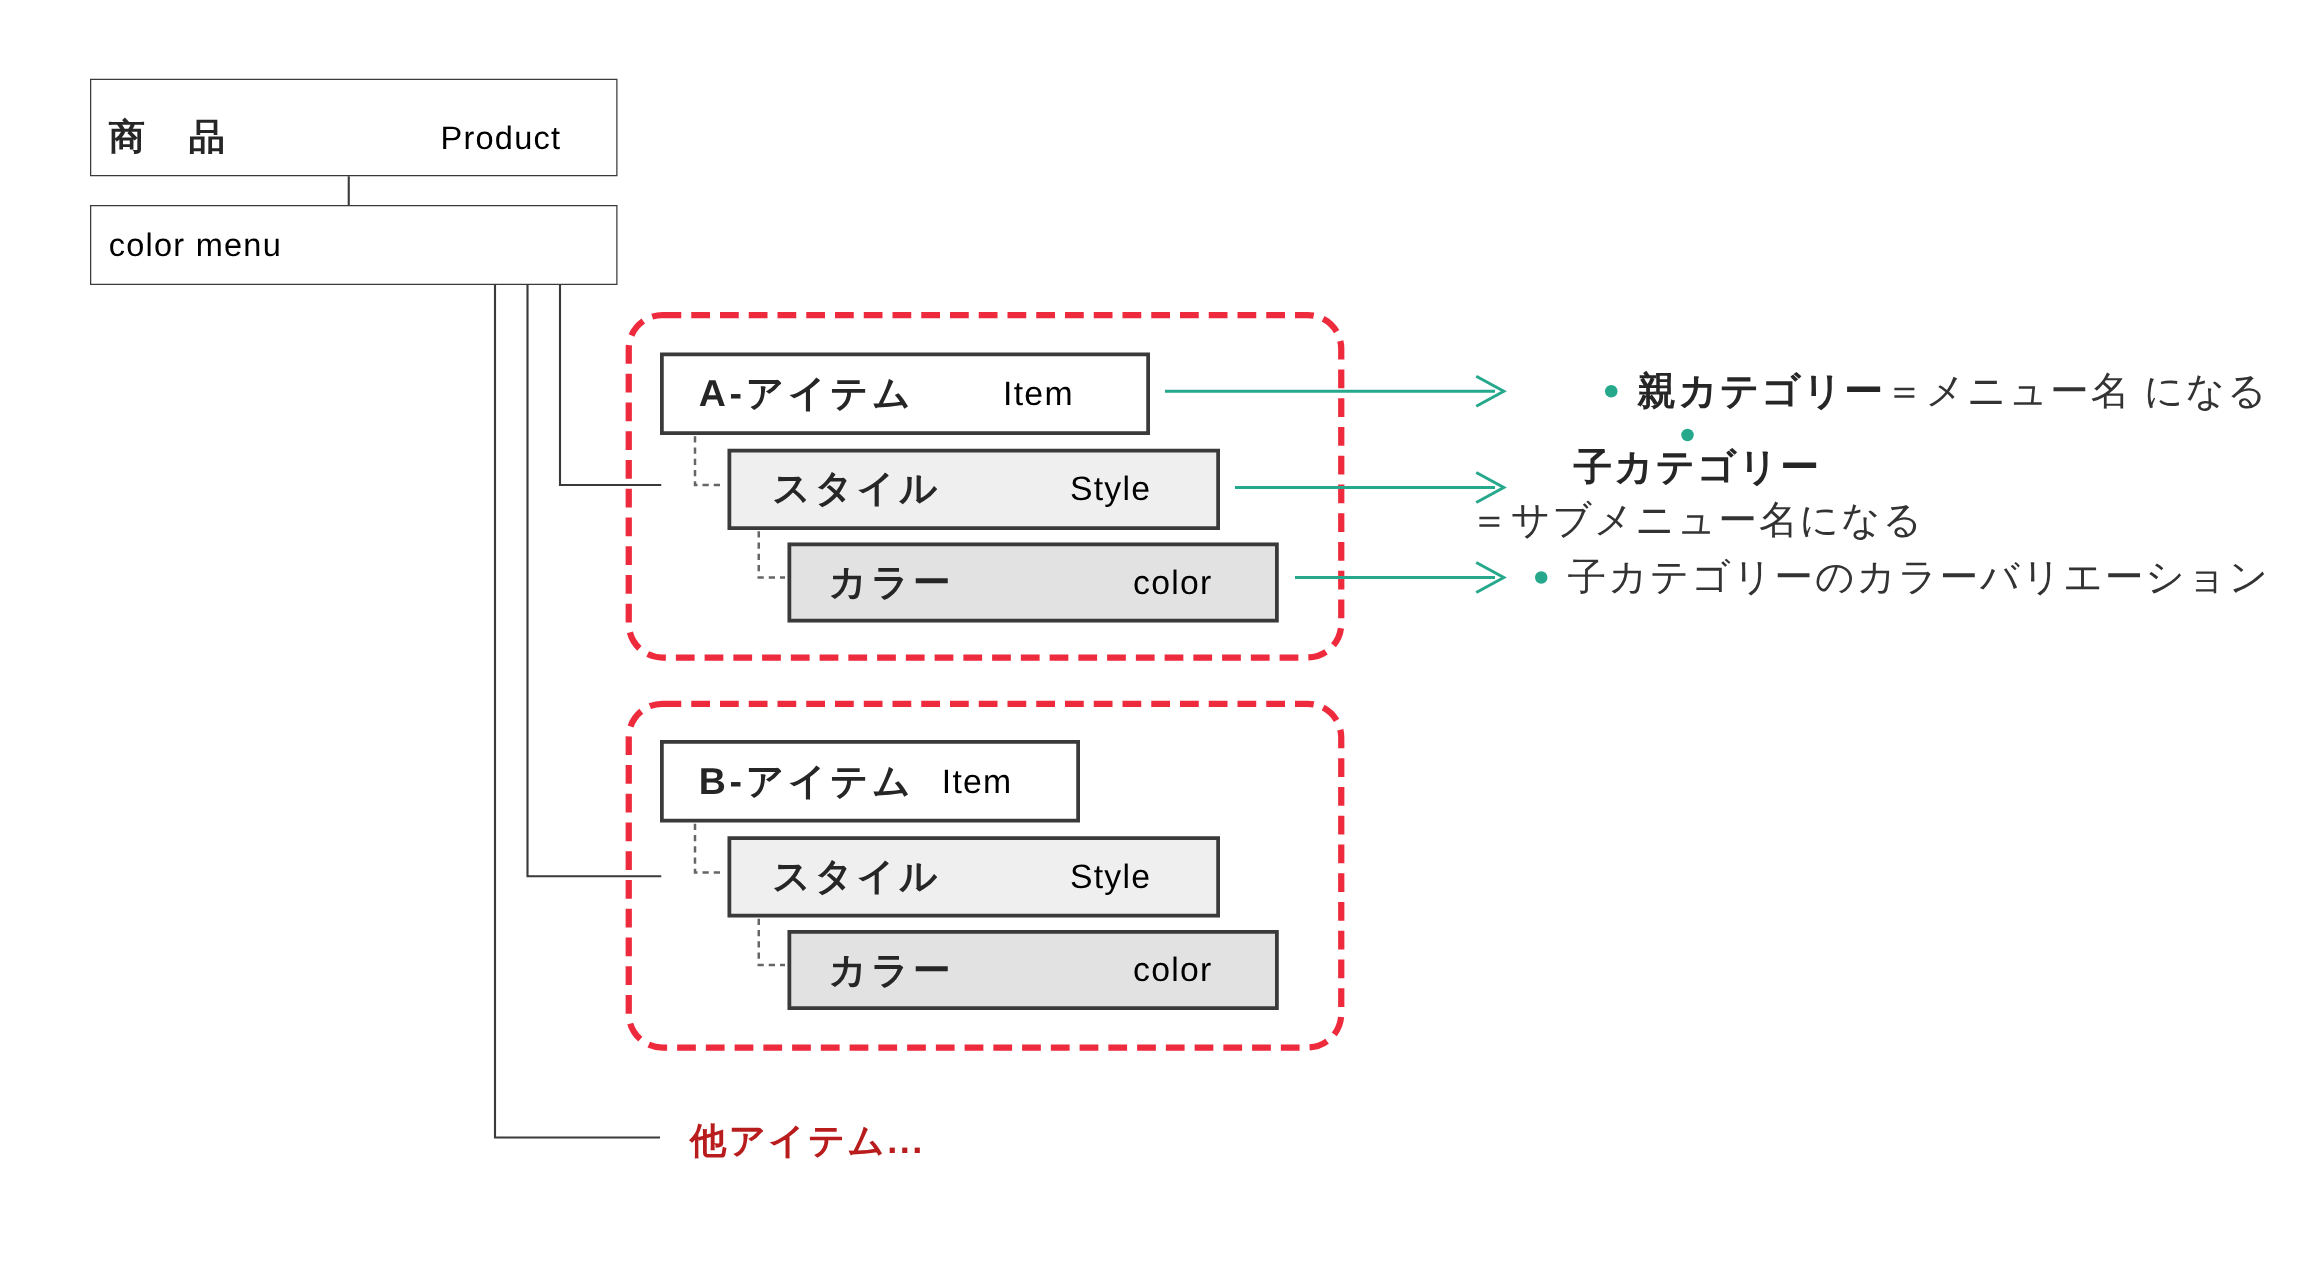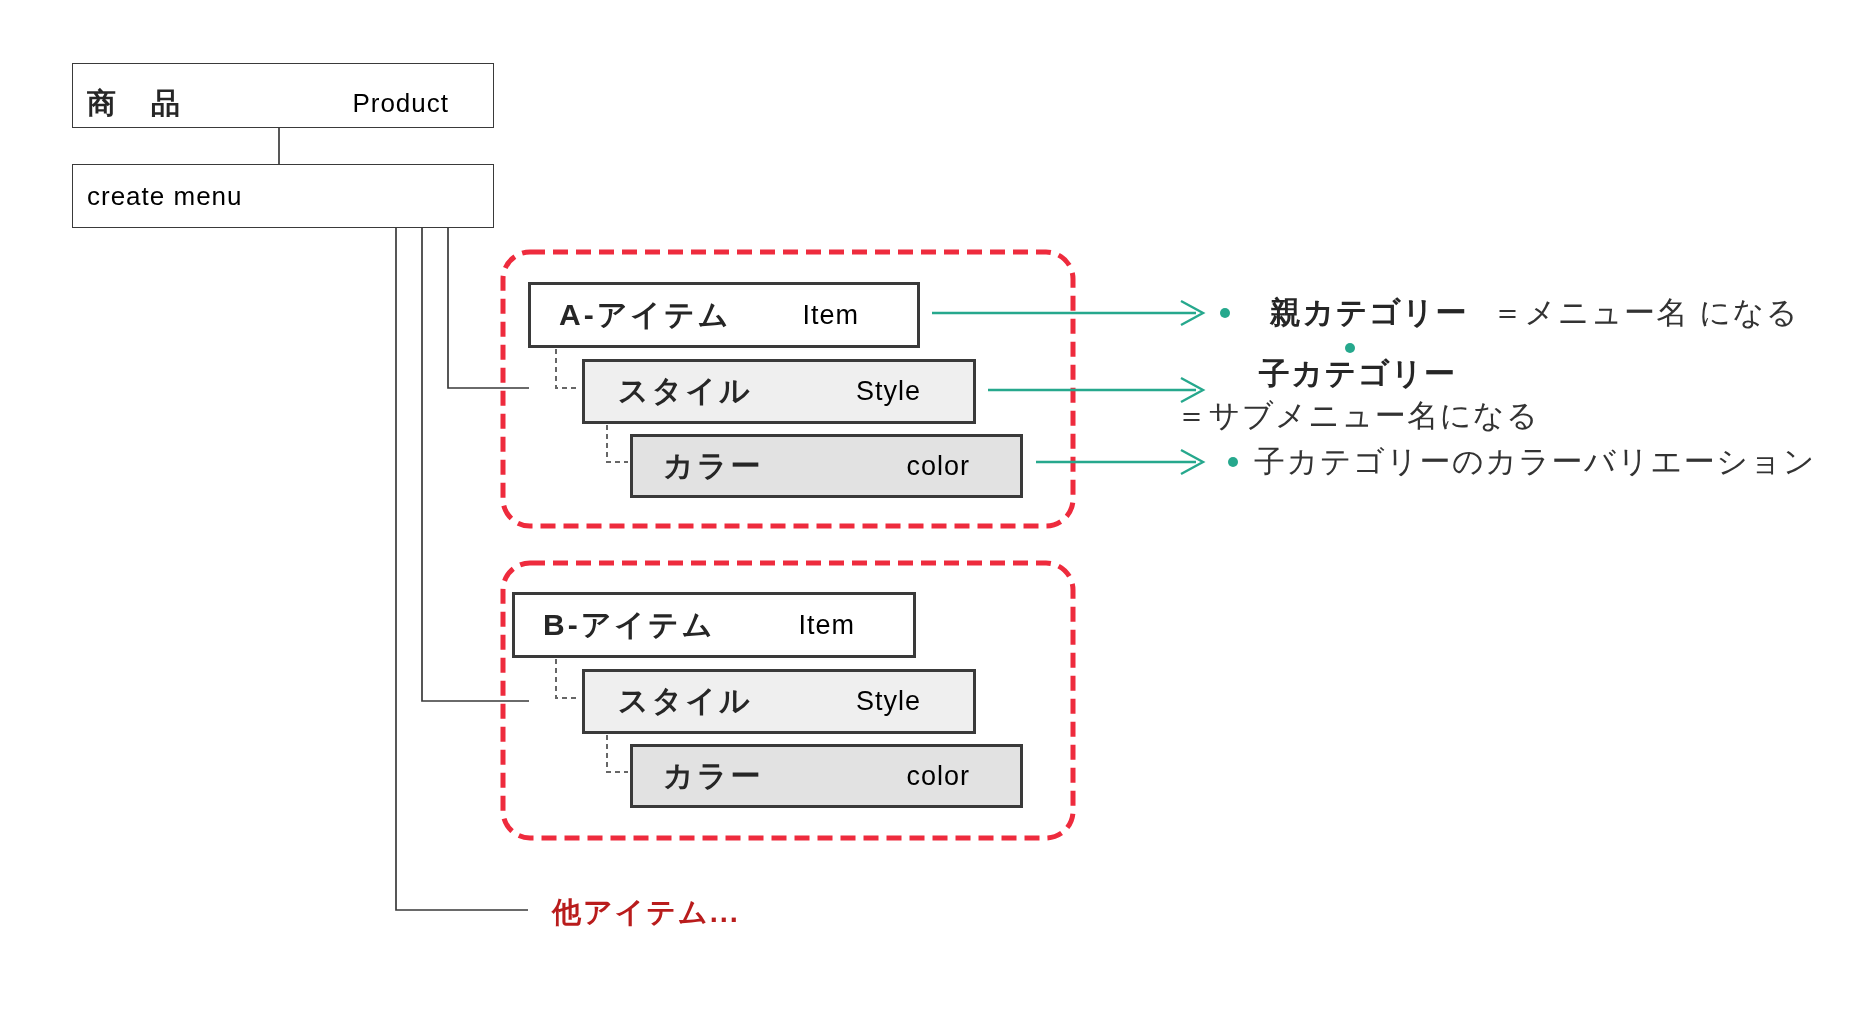--- a/index.html
+++ b/index.html
@@ -63,56 +63,56 @@
     <g stroke="#26a88d" stroke-width="2.4" fill="none">
       <path d="M932,313 H1196"></path>
       <path d="M1181,301 L1203,313 L1181,325"></path>
       <path d="M988,390 H1196"></path>
       <path d="M1181,378 L1203,390 L1181,402"></path>
       <path d="M1036,462 H1196"></path>
       <path d="M1181,450 L1203,462 L1181,474"></path>
     </g>
   </svg>
 
-  <div class="box box--thin box--top" style="left:72px;top:63px;width:422px;height:65px;padding:16px 44px 0 14px;">
+  <div class="box box--thin box--top" style="left:72px;top:63px;width:422px;height:78px;padding:16px 44px 0 14px;">
     <span class="jp">商　品</span>
     <span class="en">Product</span>
   </div>
 
   <div class="box box--thin box--top" style="left:72px;top:164px;width:422px;height:64px;padding:0 10px 0 14px;">
-    <span class="en">create menu</span>
+    <span class="en">color menu</span>
   </div>
 
   <div class="box" style="left:528px;top:282px;width:392px;height:66px;padding:0 58px 0 28px;">
     <span class="jp">A-アイテム</span>
     <span class="en">Item</span>
   </div>
   <div class="box fill-style" style="left:582px;top:359px;width:394px;height:65px;padding:0 52px 0 33px;">
     <span class="jp">スタイル</span>
     <span class="en">Style</span>
   </div>
   <div class="box fill-color" style="left:630px;top:434px;width:393px;height:64px;padding:0 50px 0 30px;">
     <span class="jp">カラー</span>
     <span class="en">color</span>
   </div>
 
-  <div class="box" style="left:512px;top:592px;width:404px;height:66px;padding:0 58px 0 28px;gap:22px;">
+  <div class="box" style="left:528px;top:592px;width:336px;height:66px;padding:0 58px 0 28px;gap:22px;">
     <span class="jp">B-アイテム</span>
     <span class="en">Item</span>
   </div>
   <div class="box fill-style" style="left:582px;top:669px;width:394px;height:65px;padding:0 52px 0 33px;">
     <span class="jp">スタイル</span>
     <span class="en">Style</span>
   </div>
   <div class="box fill-color" style="left:630px;top:744px;width:393px;height:64px;padding:0 50px 0 30px;">
     <span class="jp">カラー</span>
     <span class="en">color</span>
   </div>
 
-  <div class="annotation" style="left:1220px;top:313px;gap:24px;">
+  <div class="annotation" style="left:1284px;top:313px;">
     <span class="dot"></span>
     <span class="bold">親カテゴリー</span>
     <span class="rest">＝メニュー名 になる</span>
   </div>
   <div class="annotation" style="left:1176px;top:390px;flex-direction:column;">
     <span class="dot"></span>
     <span class="bold">子カテゴリー</span>
     <span class="rest">＝サブメニュー名になる</span>
   </div>
   <div class="annotation" style="left:1228px;top:462px;">

